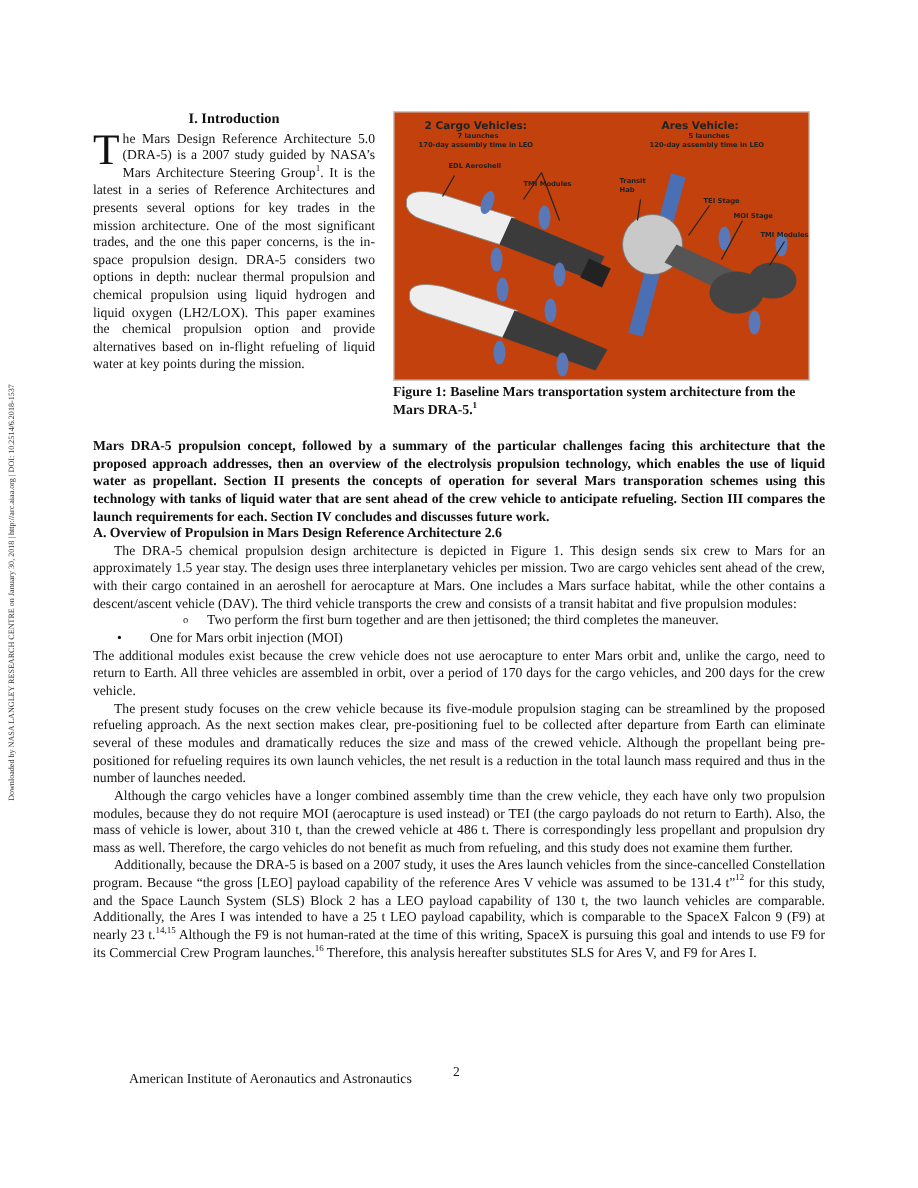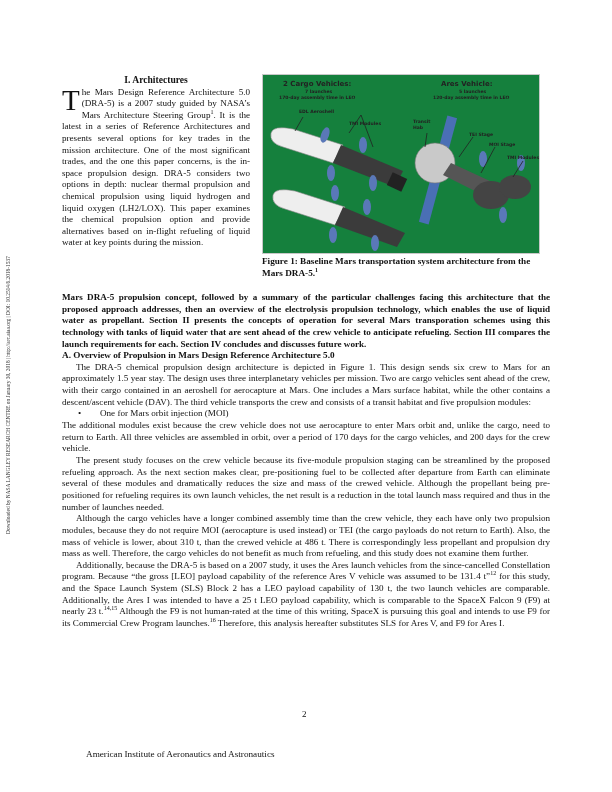--- a/index.html
+++ b/index.html
@@ -4,46 +4,46 @@
 <style>
   html, body { margin:0; padding:0; background:#ffffff; }
   body { width:612px; height:792px; position:relative; overflow:hidden;
          font-family:"Liberation Serif", serif; color:#111; }
   .side-note { position:absolute; left:2px; top:180px; width:12px; height:430px; }
   .side-note span { position:absolute; left:50%; top:50%; white-space:nowrap;
          transform:translate(-50%,-50%) rotate(-90deg); font-size:5.4px; color:#333; }
   .left-col { position:absolute; left:62px; top:74px; width:188px; font-size:9.1px; line-height:11.6px; text-align:justify; }
   .section-heading { text-align:center; font-weight:bold; font-size:9.6px; margin:0 0 1px 0; }
   .dropcap { float:left; font-size:29px; line-height:22px; margin:2px 2px 0 0; }
-  .figure { position:absolute; left:262px; top:74px; width:276px; height:178px; border:1px solid #c8c8c8; background:#15803d; }
+  .figure { position:absolute; left:262px; top:74px; width:276px; height:178px; border:1px solid #c8c8c8; background:#c2410c; }
   .fig-caption { position:absolute; left:262px; top:256px; width:290px; font-size:9.2px; line-height:11.5px; font-weight:bold; }
   .full { position:absolute; left:62px; width:488px; font-size:9.1px; line-height:11.65px; text-align:justify; }
   .indent { text-indent:14px; }
   p { margin:0; }
   .subhead { font-weight:bold; font-size:9.2px; }
   ul.b1 { margin:0; padding:0 0 0 38px; list-style:none; }
   ul.b1 li { position:relative; }
   ul.b1 li::before { content:"\2022"; position:absolute; left:-22px; }
   ul.b2 { margin:0; padding:0 0 0 38px; list-style:none; }
   ul.b2 li { position:relative; }
   ul.b2 li::before { content:"o"; position:absolute; left:-16px; font-size:7px; }
   .page-num { position:absolute; left:302px; top:709px; font-size:9px; }
-  .footer { position:absolute; left:86px; top:749px; font-size:9.2px;text-align:center; }
+  .footer { position:absolute; left:86px; top:714px; font-size:9.2px;text-align:center; }
   .fl { position:absolute; font-family:"DejaVu Sans", sans-serif; font-weight:bold; color:#222; white-space:nowrap; }
   sup { font-size:6px; line-height:0; }
 </style>
 </head>
 <body>
 
 <div class="side-note">
   <span>Downloaded by NASA LANGLEY RESEARCH CENTRE on January 30, 2018 | http://arc.aiaa.org | DOI: 10.2514/6.2018-1537</span>
 </div>
 
 <div class="left-col">
-  <p class="section-heading">I.   Architectures</p>
+  <p class="section-heading">I.   Introduction</p>
   <p><span class="dropcap">T</span><span>he Mars Design Reference Architecture 5.0 (DRA-5) is a 2007 study guided by NASA’s Mars Architecture Steering Group</span><sup>1</sup><span>. It is the latest in a series of Reference Architectures and presents several options for key trades in the mission architecture. One of the most significant trades, and the one this paper concerns, is the in-space propulsion design. DRA-5 considers two options in depth: nuclear thermal propulsion and chemical propulsion using liquid hydrogen and liquid oxygen (LH2/LOX). This paper examines the chemical propulsion option and provide alternatives based on in-flight refueling of liquid water at key points during the mission.</span></p>
 </div>
 
 <div class="figure">
   <svg width="276" height="178" viewBox="0 0 276 178">
 
     <g>
       <path d="M8 58 Q10 50 30 54 L80 70 L70 88 L20 72 Q6 68 8 58 Z" fill="#eee" stroke="#888" stroke-width="0.6"></path>
       <path d="M78 70 L140 96 L132 112 L70 88 Z" fill="#3b3b3b"></path>
       <ellipse cx="62" cy="60" rx="4" ry="8" fill="#5a78b8" transform="rotate(20 62 60)"></ellipse>
@@ -96,22 +96,25 @@
   <div class="fl" style="left:244px;top:80px;font-size:4.5px;">TMI Modules</div>
 </div>
 
 <div class="fig-caption"><span>Figure 1: Baseline Mars transportation system architecture from the Mars DRA-5.</span><sup>1</sup></div>
 
 <div class="full" style="top:292px;font-weight:bold;">
   <p>Mars DRA-5 propulsion concept, followed by a summary of the particular challenges facing this architecture that the proposed approach addresses, then an overview of the electrolysis propulsion technology, which enables the use of liquid water as propellant. Section II presents the concepts of operation for several Mars transporation schemes using this technology with tanks of liquid water that are sent ahead of the crew vehicle to anticipate refueling. Section III compares the launch requirements for each. Section IV concludes and discusses future work.</p>
 </div>
 
 <div class="full" style="top:350px;">
-  <p class="subhead">A.  Overview of Propulsion in Mars Design Reference Architecture 5.0</p>
+  <p class="subhead">A.  Overview of Propulsion in Mars Design Reference Architecture 2.6</p>
   <p class="indent">The DRA-5 chemical propulsion design architecture is depicted in Figure 1. This design sends six crew to Mars for an approximately 1.5 year stay. The design uses three interplanetary vehicles per mission. Two are cargo vehicles sent ahead of the crew, with their cargo contained in an aeroshell for aerocapture at Mars. One includes a Mars surface habitat, while the other contains a descent/ascent vehicle (DAV). The third vehicle transports the crew and consists of a transit habitat and five propulsion modules:</p>
+  <ul class="b2" style="padding-left:76px;">
+    <li>Two perform the first burn together and are then jettisoned; the third completes the maneuver.</li>
+  </ul>
   <ul class="b1">
     <li>One for Mars orbit injection (MOI)</li>
   </ul>
   <p>The additional modules exist because the crew vehicle does not use aerocapture to enter Mars orbit and, unlike the cargo, need to return to Earth. All three vehicles are assembled in orbit, over a period of 170 days for the cargo vehicles, and 200 days for the crew vehicle.</p>
   <p class="indent">The present study focuses on the crew vehicle because its five-module propulsion staging can be streamlined by the proposed refueling approach. As the next section makes clear, pre-positioning fuel to be collected after departure from Earth can eliminate several of these modules and dramatically reduces the size and mass of the crewed vehicle. Although the propellant being pre-positioned for refueling requires its own launch vehicles, the net result is a reduction in the total launch mass required and thus in the number of launches needed.</p>
   <p class="indent">Although the cargo vehicles have a longer combined assembly time than the crew vehicle, they each have only two propulsion modules, because they do not require MOI (aerocapture is used instead) or TEI (the cargo payloads do not return to Earth). Also, the mass of vehicle is lower, about 310 t, than the crewed vehicle at 486 t. There is correspondingly less propellant and propulsion dry mass as well. Therefore, the cargo vehicles do not benefit as much from refueling, and this study does not examine them further.</p>
   <p class="indent"><span>Additionally, because the DRA-5 is based on a 2007 study, it uses the Ares launch vehicles from the since-cancelled Constellation program. Because “the gross [LEO] payload capability of the reference Ares V vehicle was assumed to be 131.4 t”</span><sup>12</sup><span> for this study, and the Space Launch System (SLS) Block 2 has a LEO payload capability of 130 t, the two launch vehicles are comparable. Additionally, the Ares I was intended to have a 25 t LEO payload capability, which is comparable to the SpaceX Falcon 9 (F9) at nearly 23 t.</span><sup>14,15</sup><span> Although the F9 is not human-rated at the time of this writing, SpaceX is pursuing this goal and intends to use F9 for its Commercial Crew Program launches.</span><sup>16</sup><span> Therefore, this analysis hereafter substitutes SLS for Ares V, and F9 for Ares I.</span></p>
 </div>
 
 <div class="page-num">2</div>

